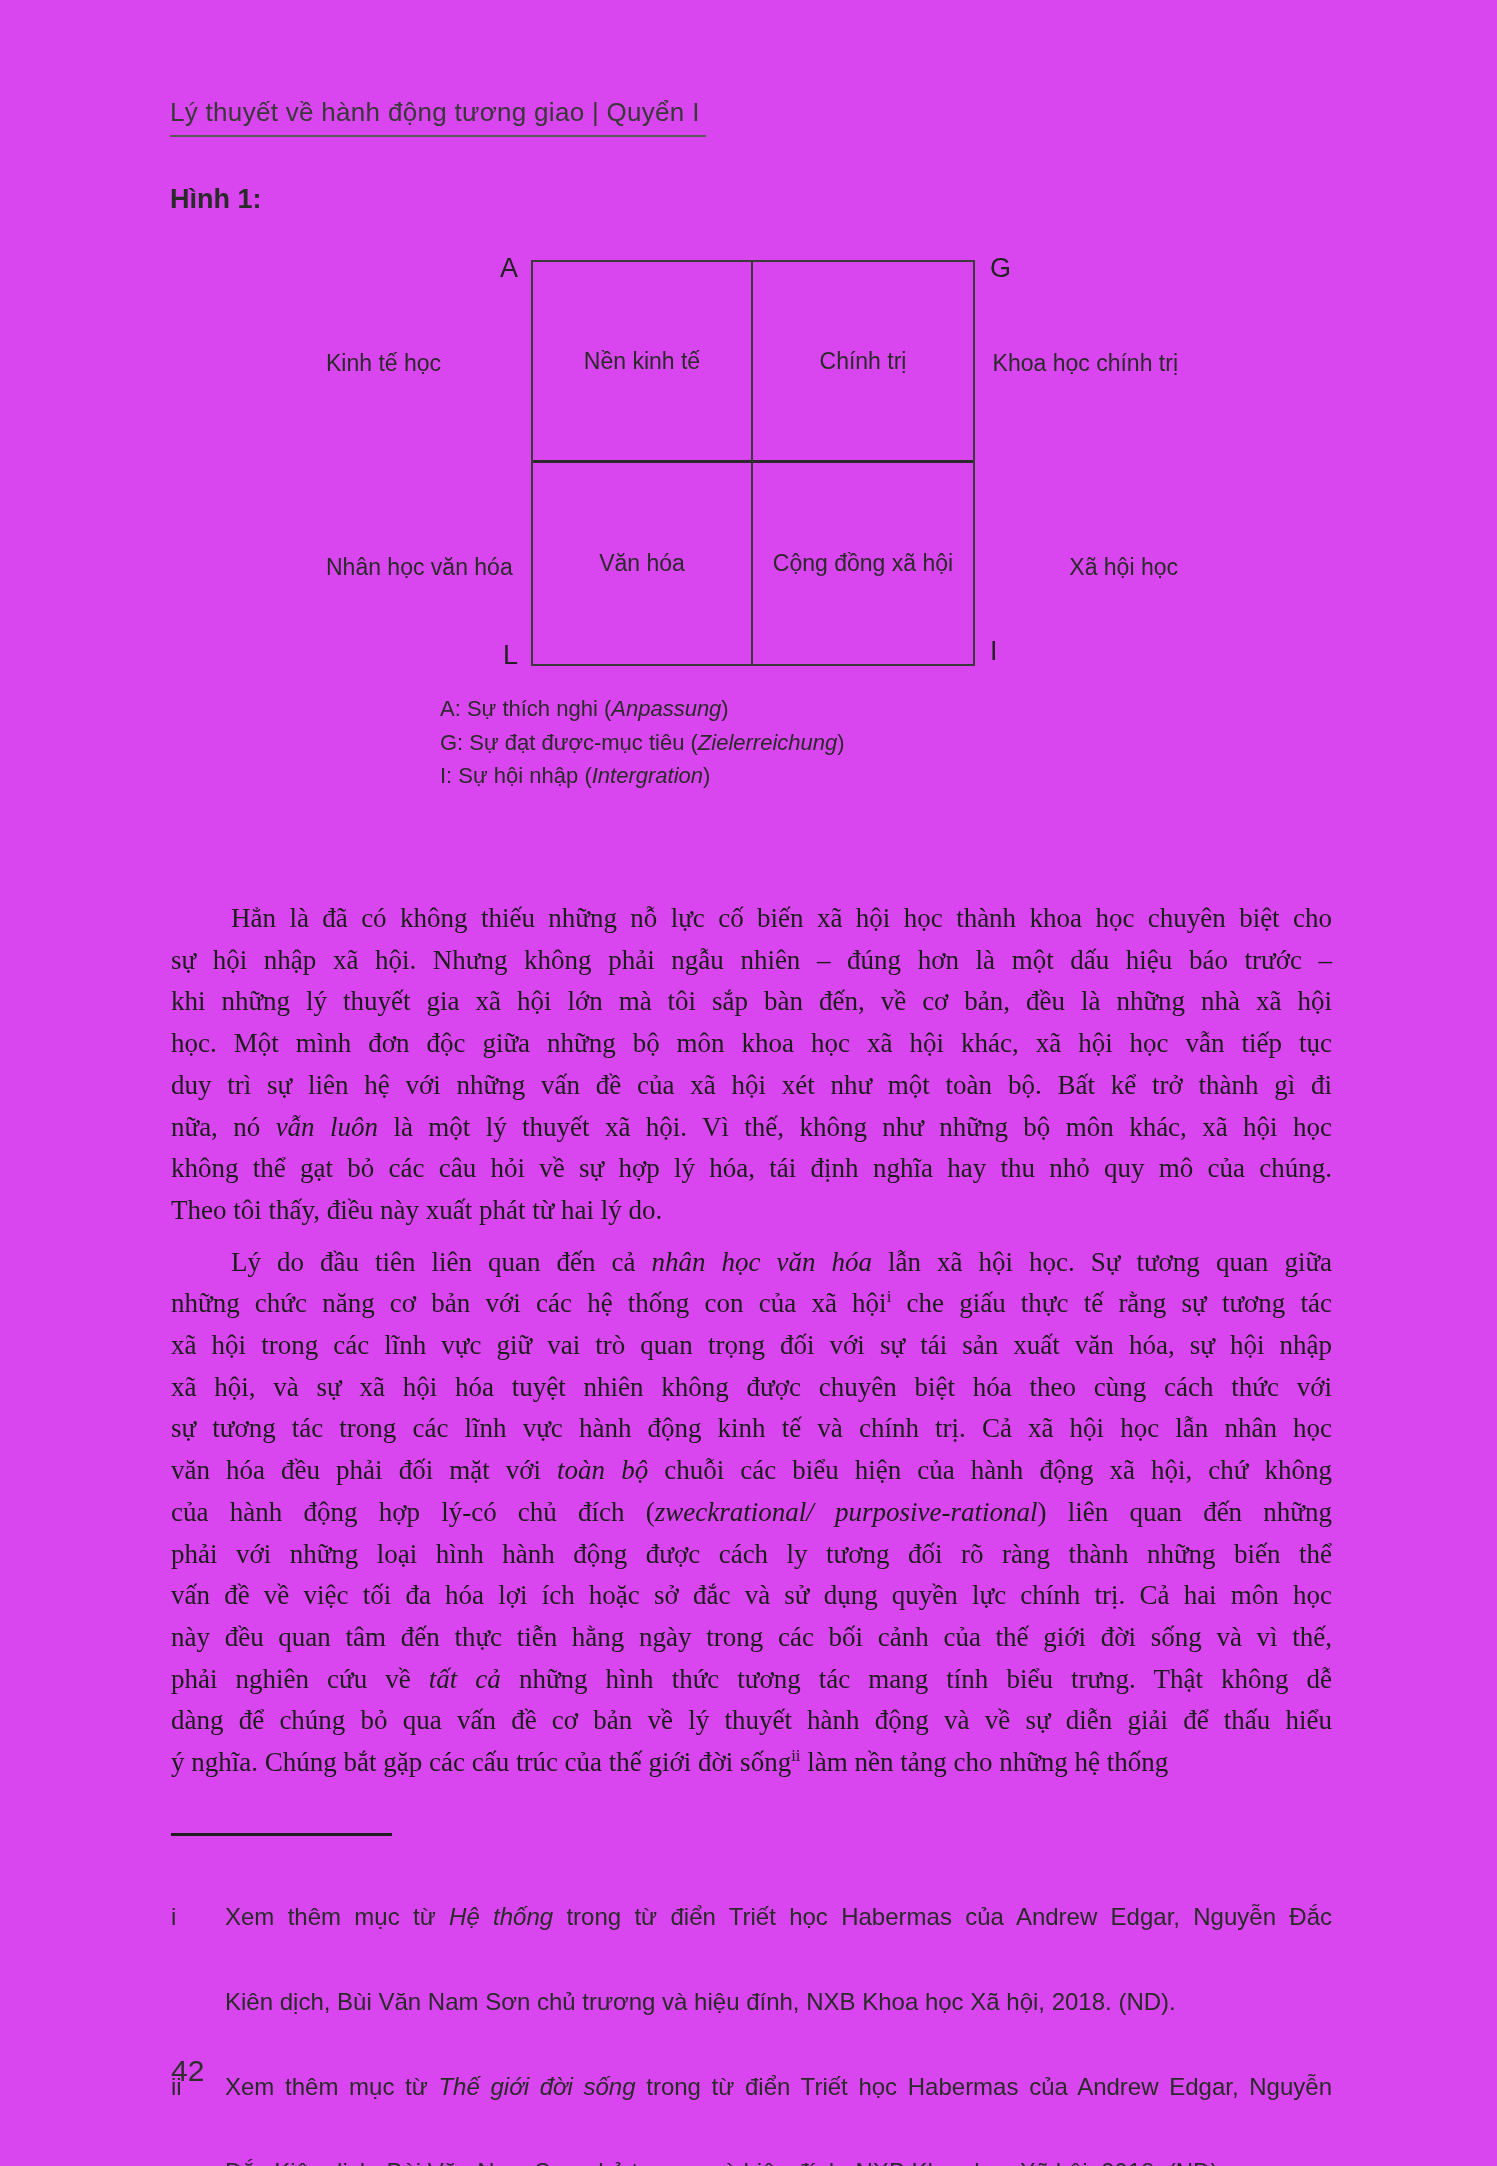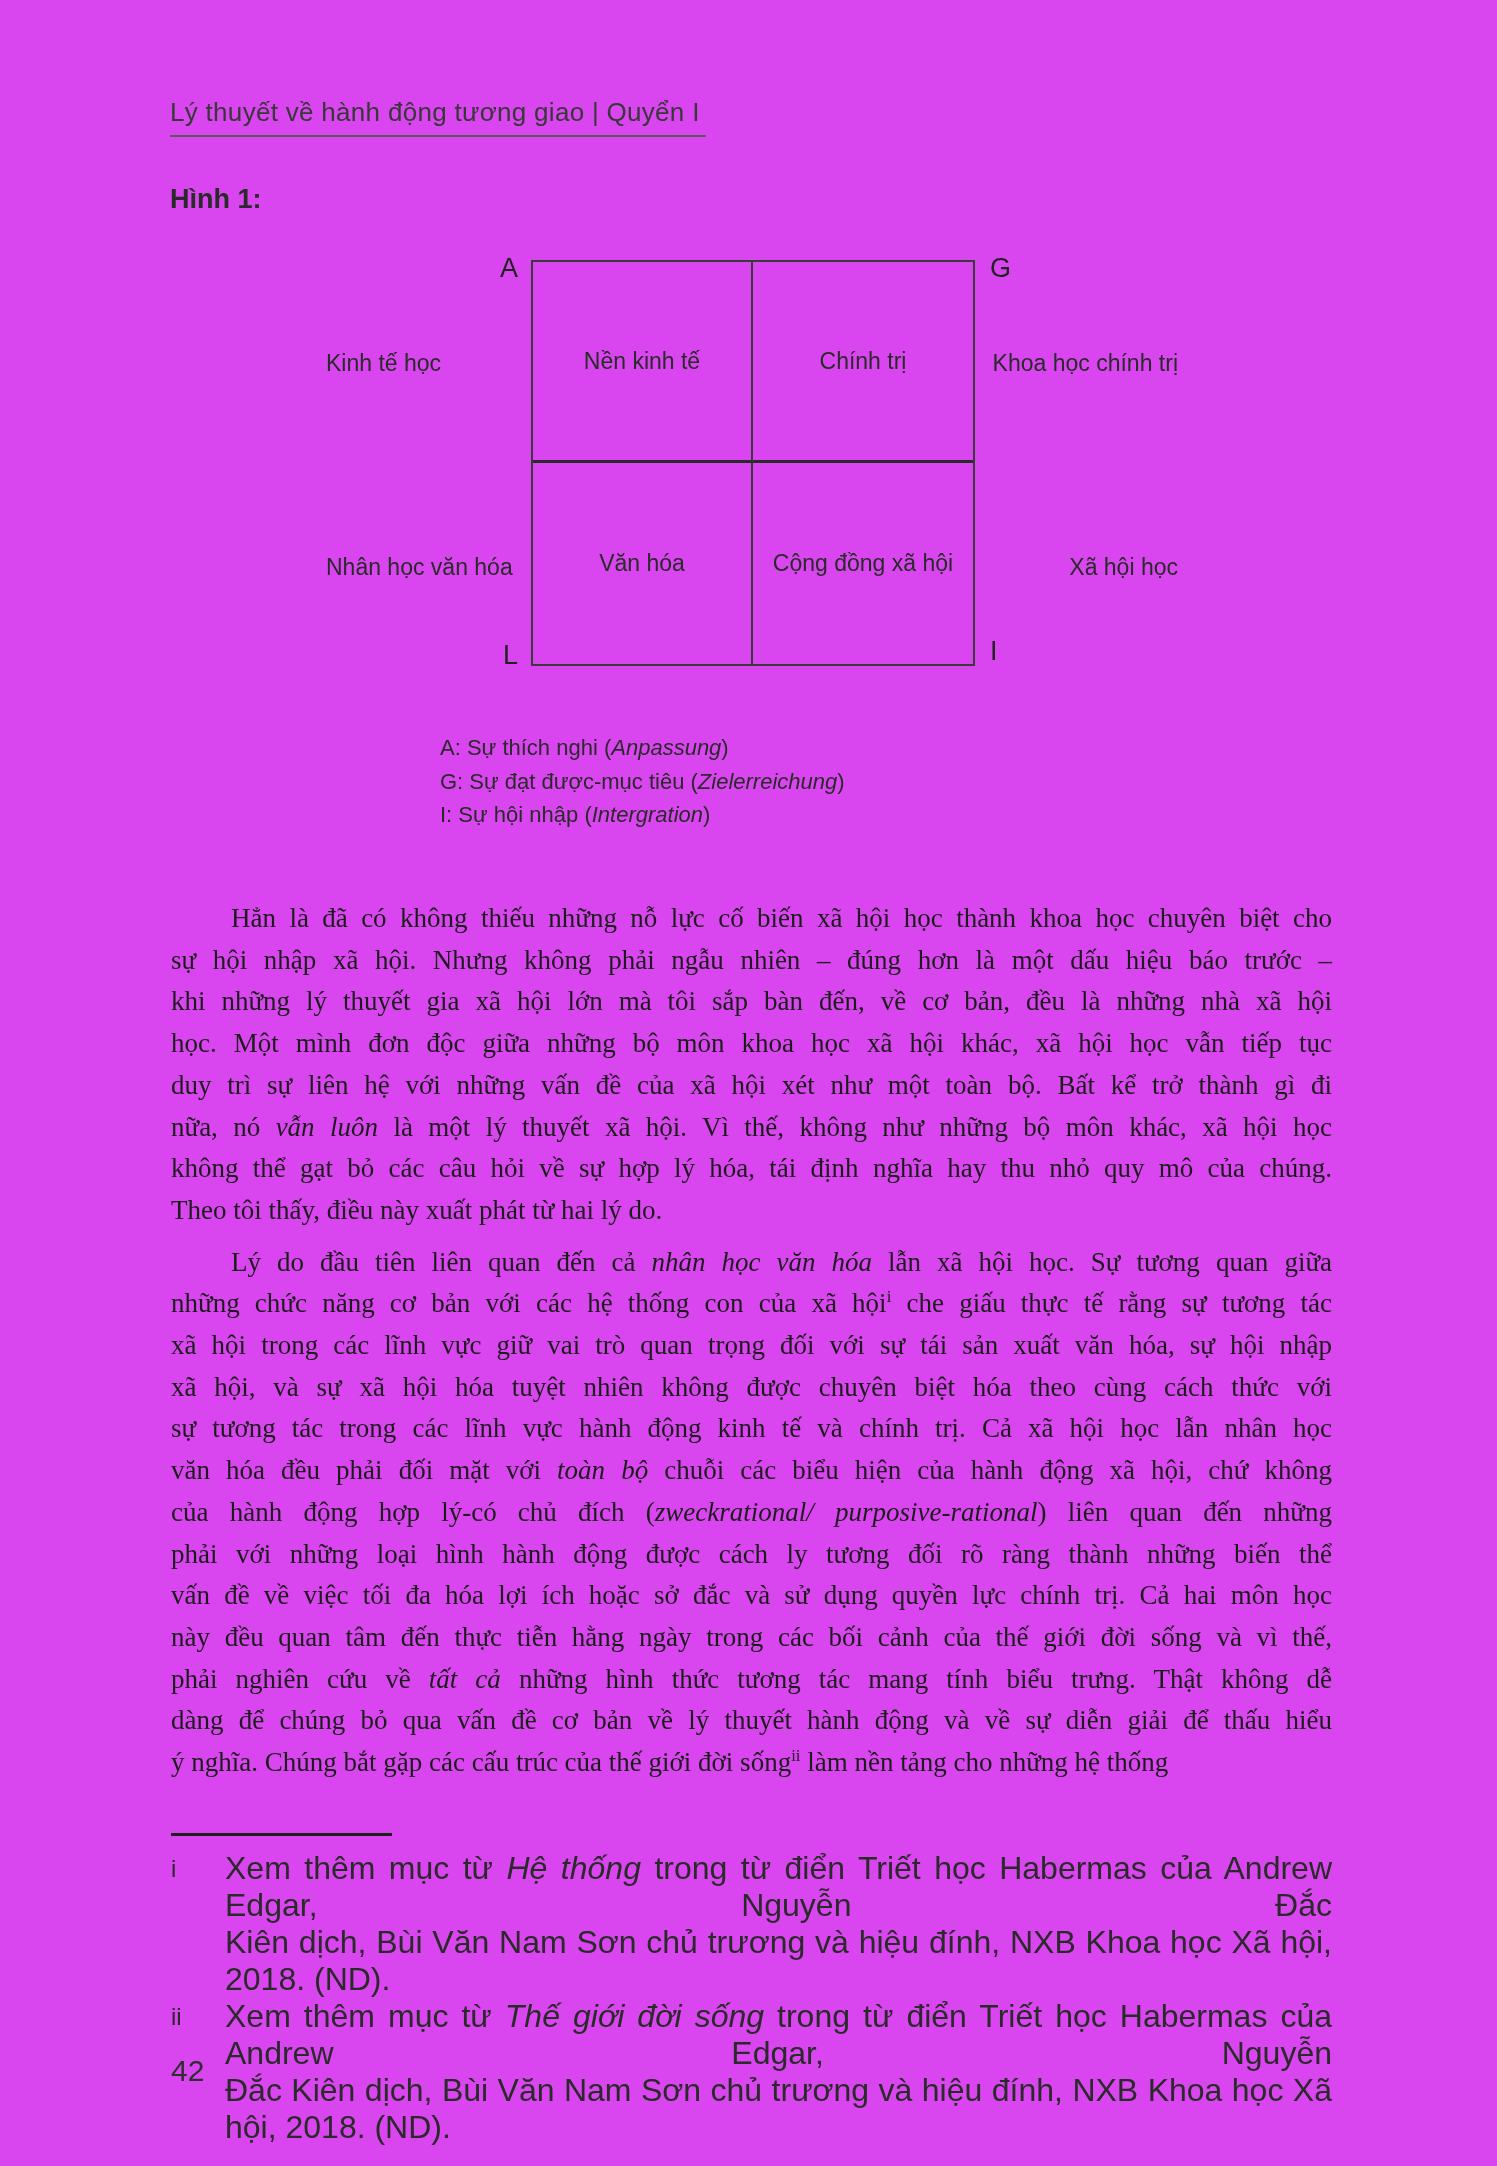--- a/index.html
+++ b/index.html
@@ -37,36 +37,36 @@
   .corner.bl { left:448px; top:640px; width:70px; text-align:right; }
   .corner.br { left:990px; top:636px; }
 
   .side { position:absolute; font-size:23px; line-height:28px; color:#2a2a2a; }
   .side.l  { left:326px; }
   .side.r  { right:319px; text-align:right; }
   .side.r1 { top:349px; }
   .side.r2 { top:553px; }
 
   
-  .legend { position:absolute; left:440px; top:731px; width:900px; }
+  .legend { position:absolute; left:440px; top:692px; width:900px; }
   .lg-line { font-size:22px; line-height:33.5px; color:#2a2a2a; }
 
   
   .body { position:absolute; left:171px; top:898px; width:1161px; color:#1c1c1c; }
   .para .jline { font-size:27px; line-height:41.7px; }
   .para.p2 { margin-top:10px; }
   .jline { text-align:justify; text-align-last:justify; white-space:normal; }
   .jline.last { text-align-last:left; }
   .jline.ind  { text-indent:60px; }
 
   
   .fnrule { position:absolute; left:171px; top:1833px; width:221px; height:3px; background:#1f1f1f; }
   .fns { position:absolute; left:171px; top:1850px; width:1161px; color:#2a2a2a; }
   .fn { position:relative; padding-left:54px; }
-  .fn .jline { font-size:32px; line-height:37px; }
+  .fn .jline { font-size:24px; line-height:37px;margin-top:48px; }
   .fnm { position:absolute; left:0; top:0; font-size:24px; line-height:37px; }
 
   .pgnum { position:absolute; left:171px; top:2054px; font-size:30px; line-height:34px; color:#2f2f2f; }
 </style>
 </head>
 <body>
 
 <div id="page">
 
   <div class="hdr sans">Lý thuyết về hành động tương giao | Quyển I</div>

